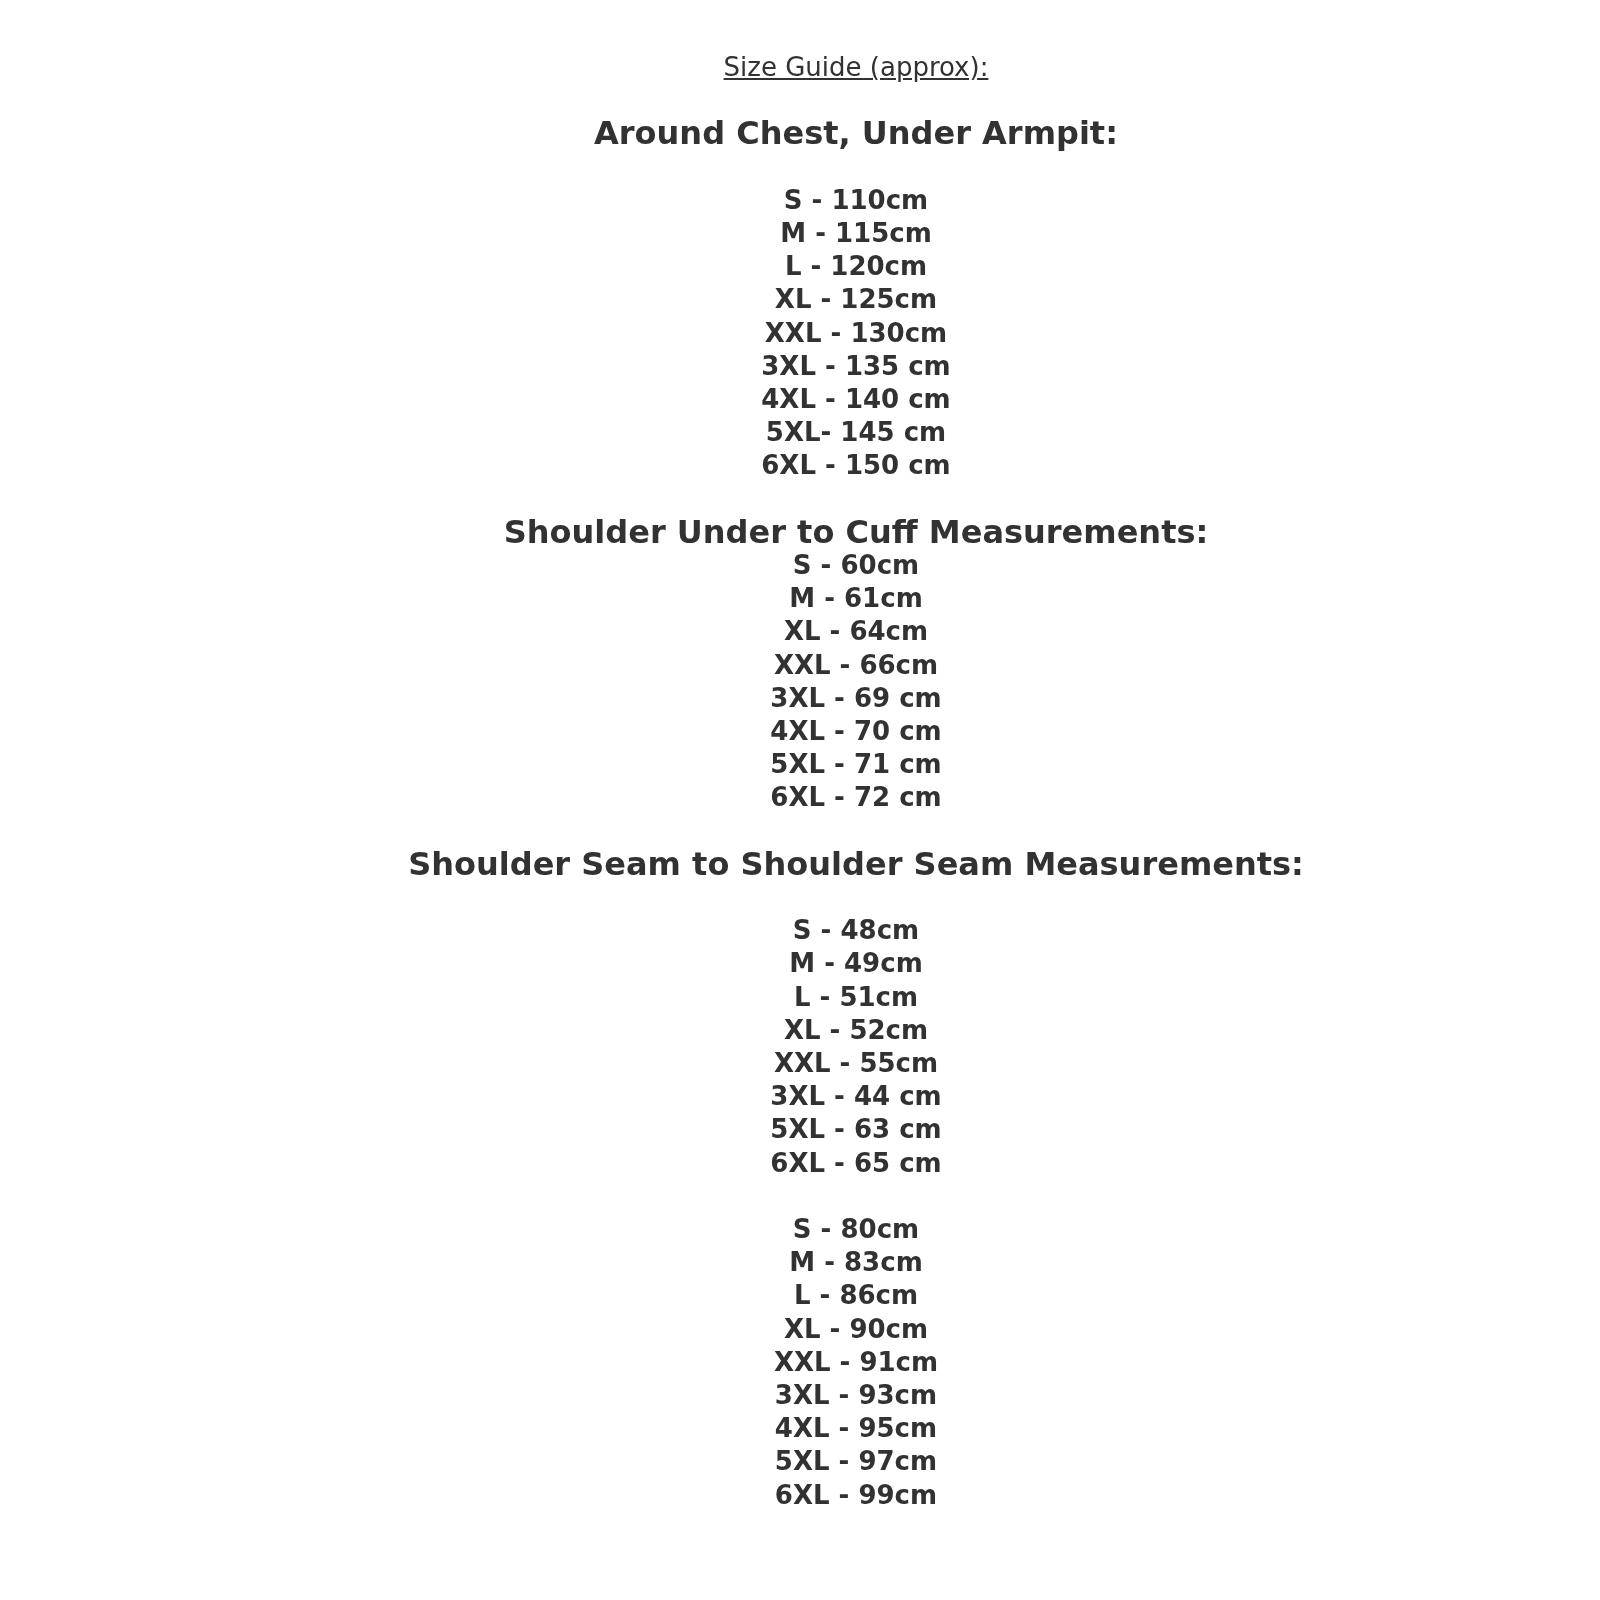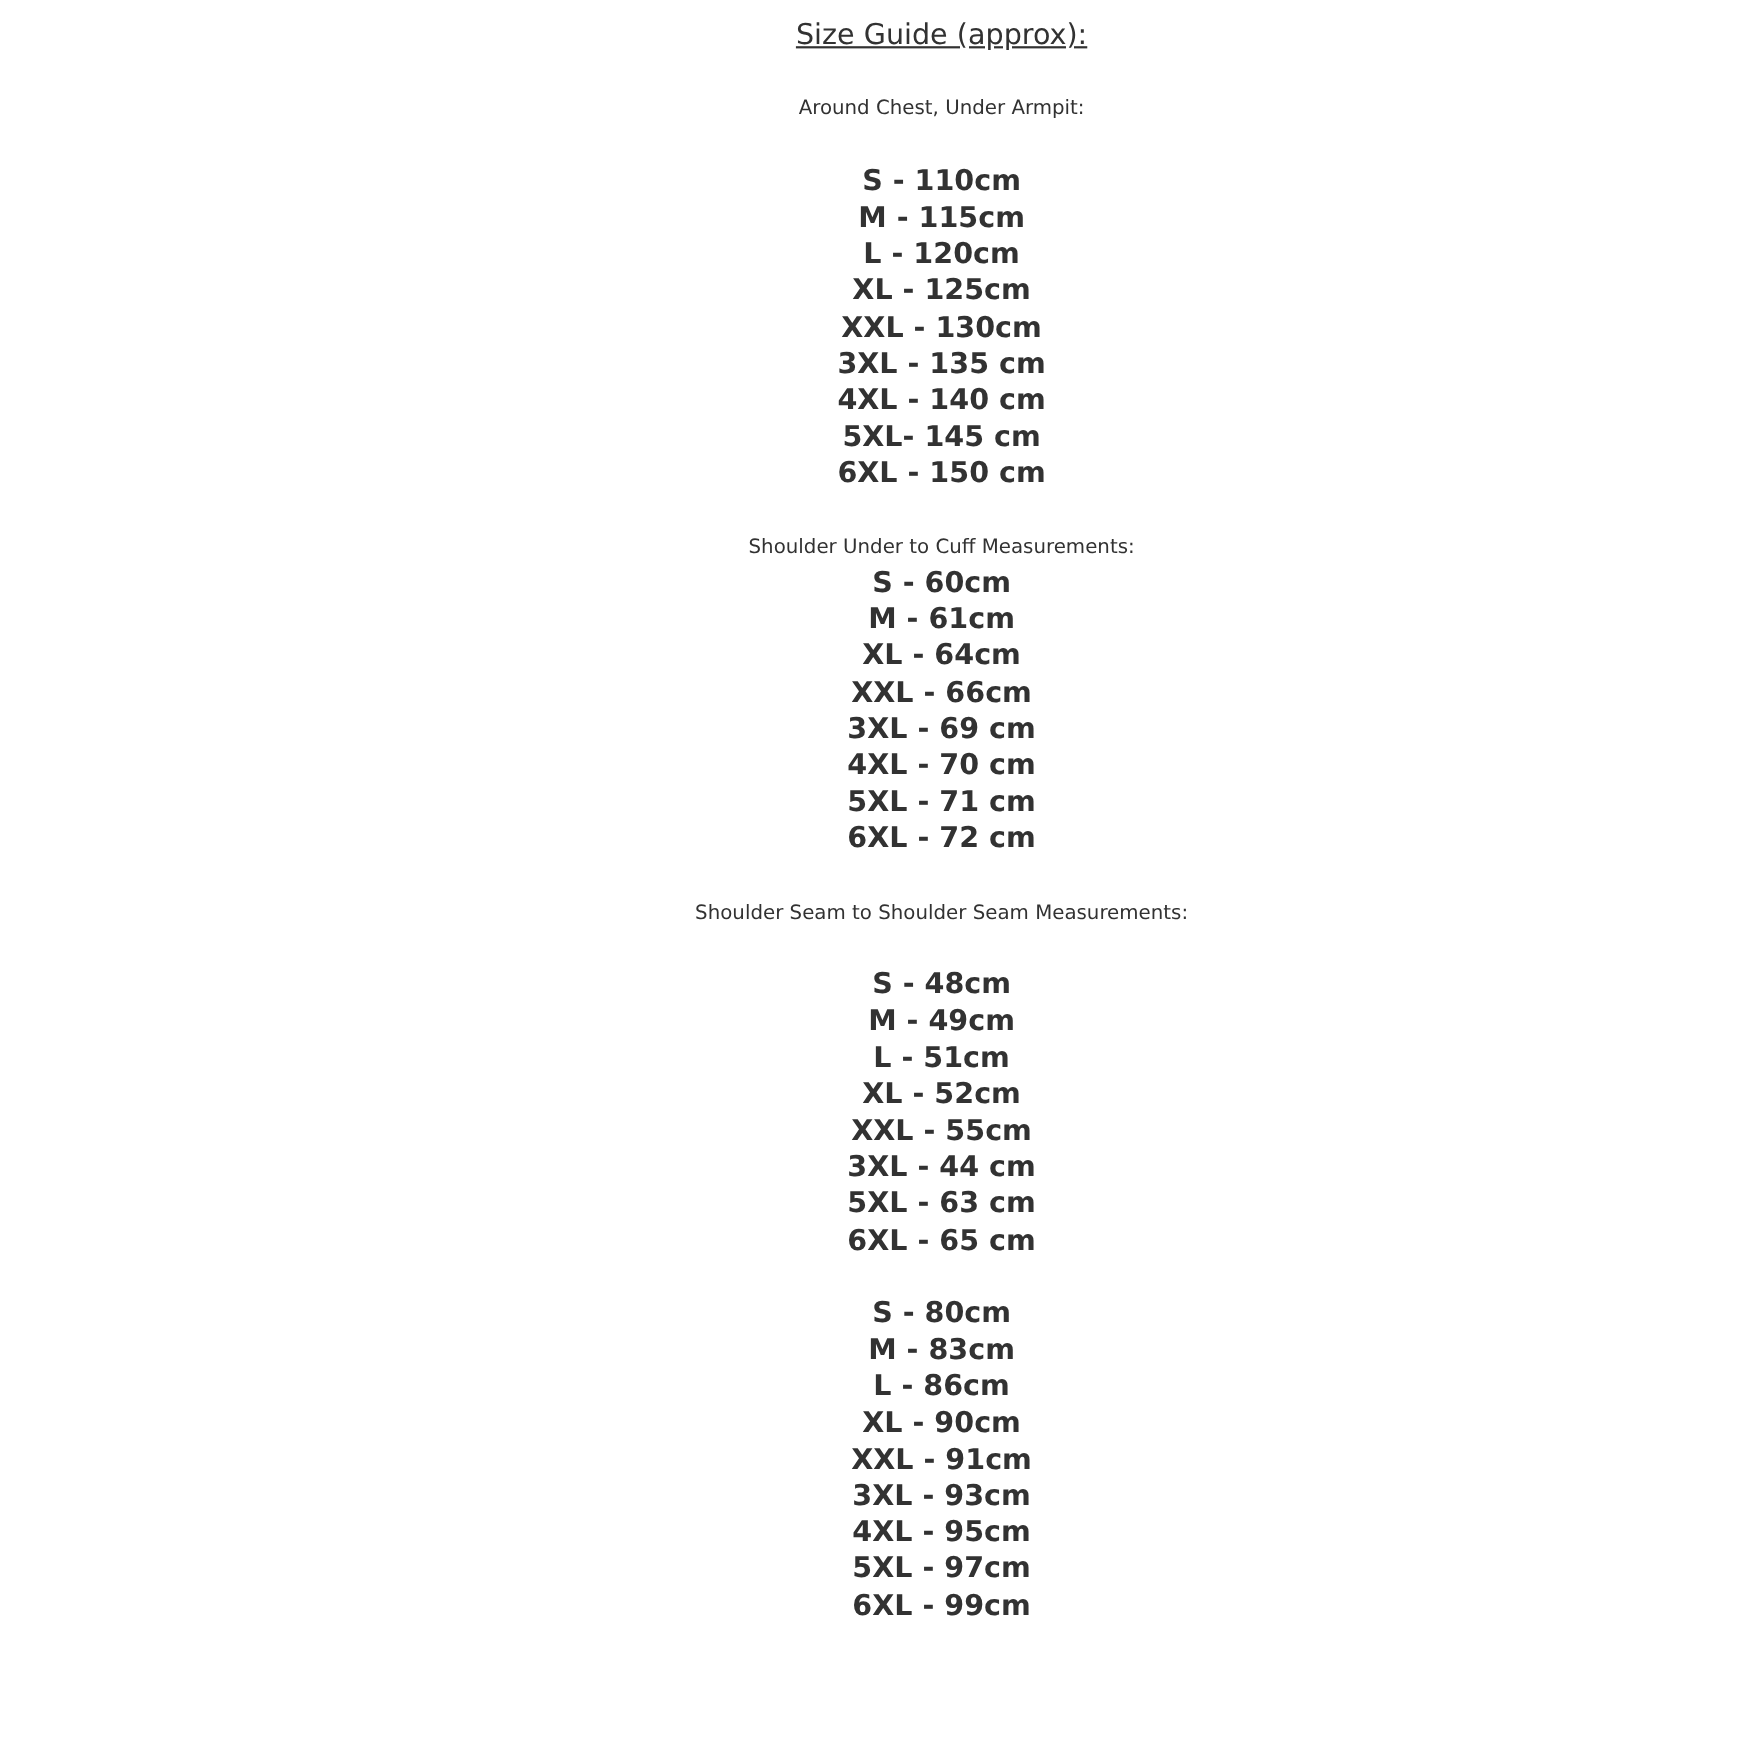--- a/index.html
+++ b/index.html
@@ -15,31 +15,32 @@
     font-family: "DejaVu Sans", "Liberation Sans", sans-serif;
   }
   .doc {
     padding-top: 16px;
     
     margin-left: 112px;
     text-align: center;
     font-size: 26px;
     line-height: 33.2px;
     color: #323232;
+    margin-top: 35px;
   }
   .doc h1 {
     font-size: 26px;
     font-weight: normal;
     text-decoration: underline;
     margin: 0 0 33.2px 0; 
   }
   .section { margin-top: 33.2px; } 
   .section h2 {
-    font-size: 18px;
-    font-weight: normal;
+    font-size: 32px;
+    font-weight: bold;
     margin: 0;
   }
   .section h2.gap { margin-bottom: 33.2px; } 
   .size-list {
     list-style: none;
     margin: 0;
     padding: 0;
     font-weight: bold;
   }
 </style>

